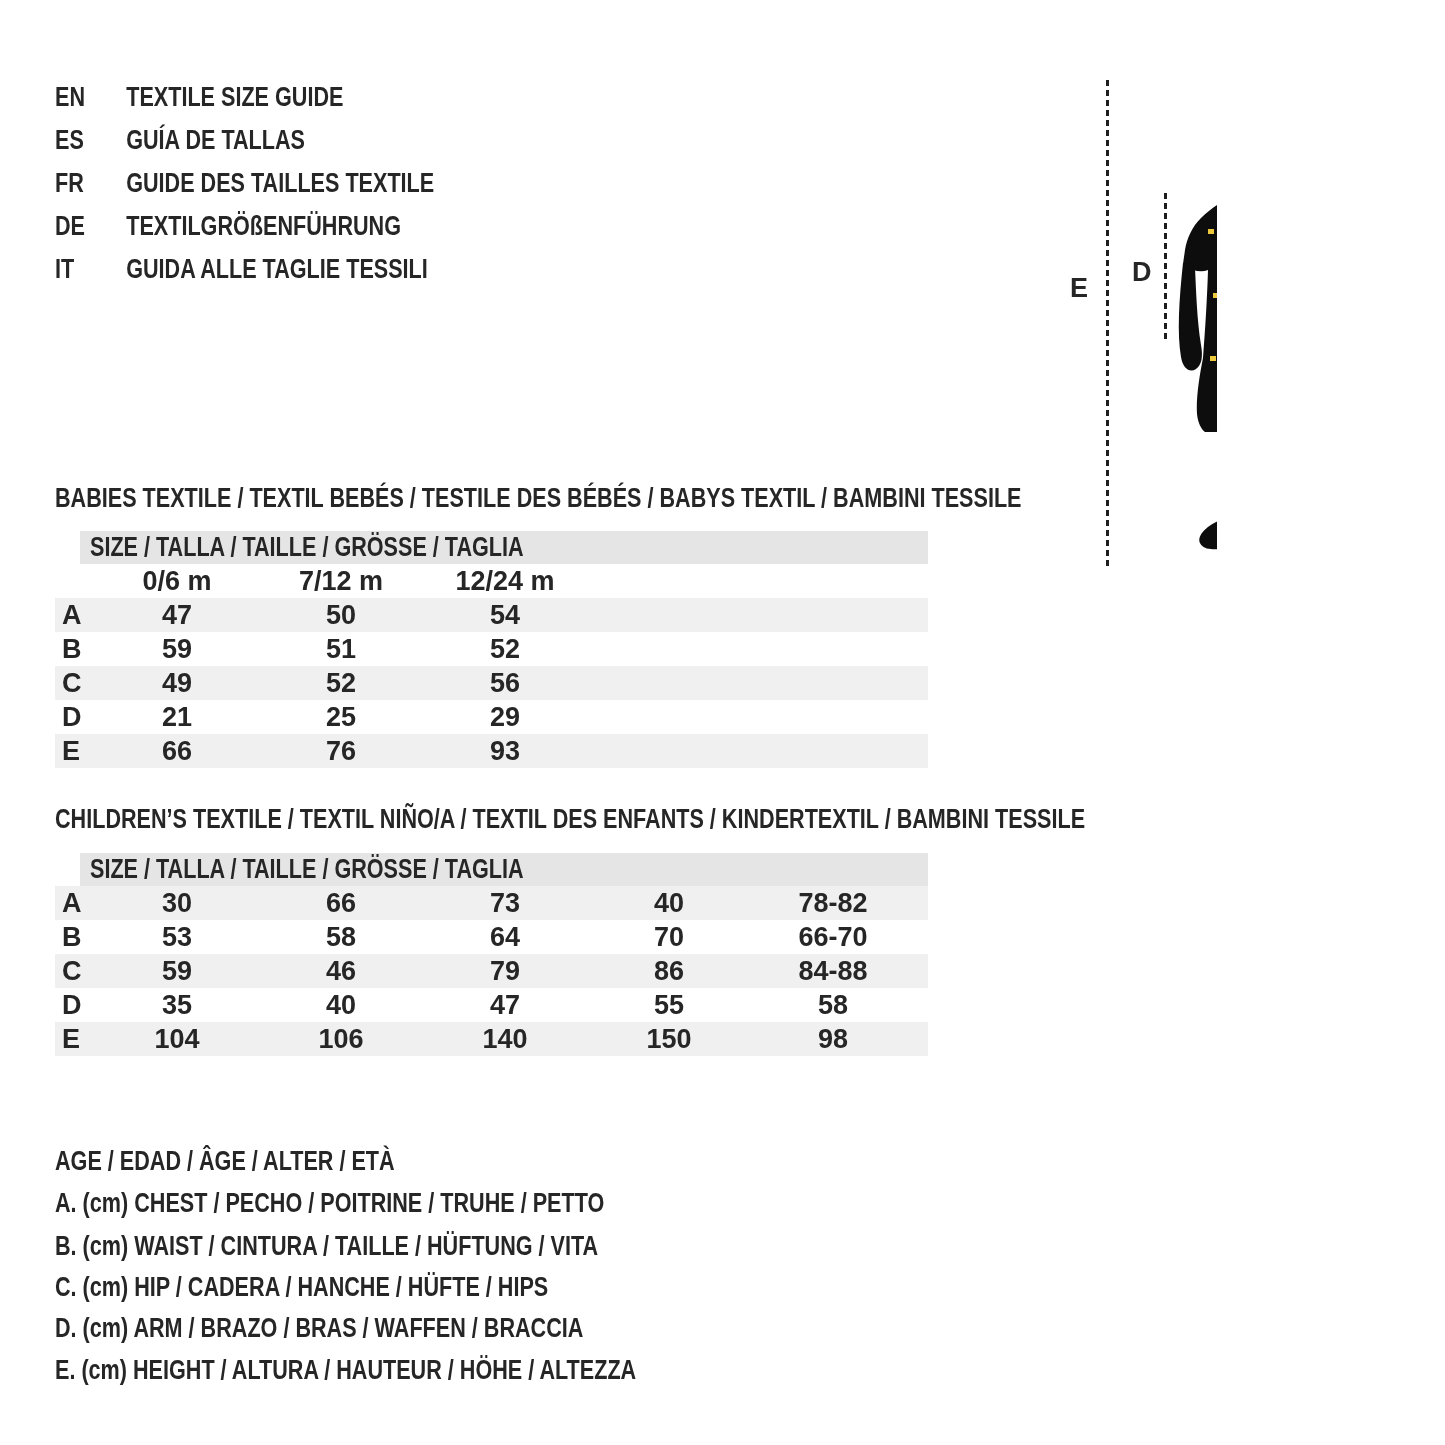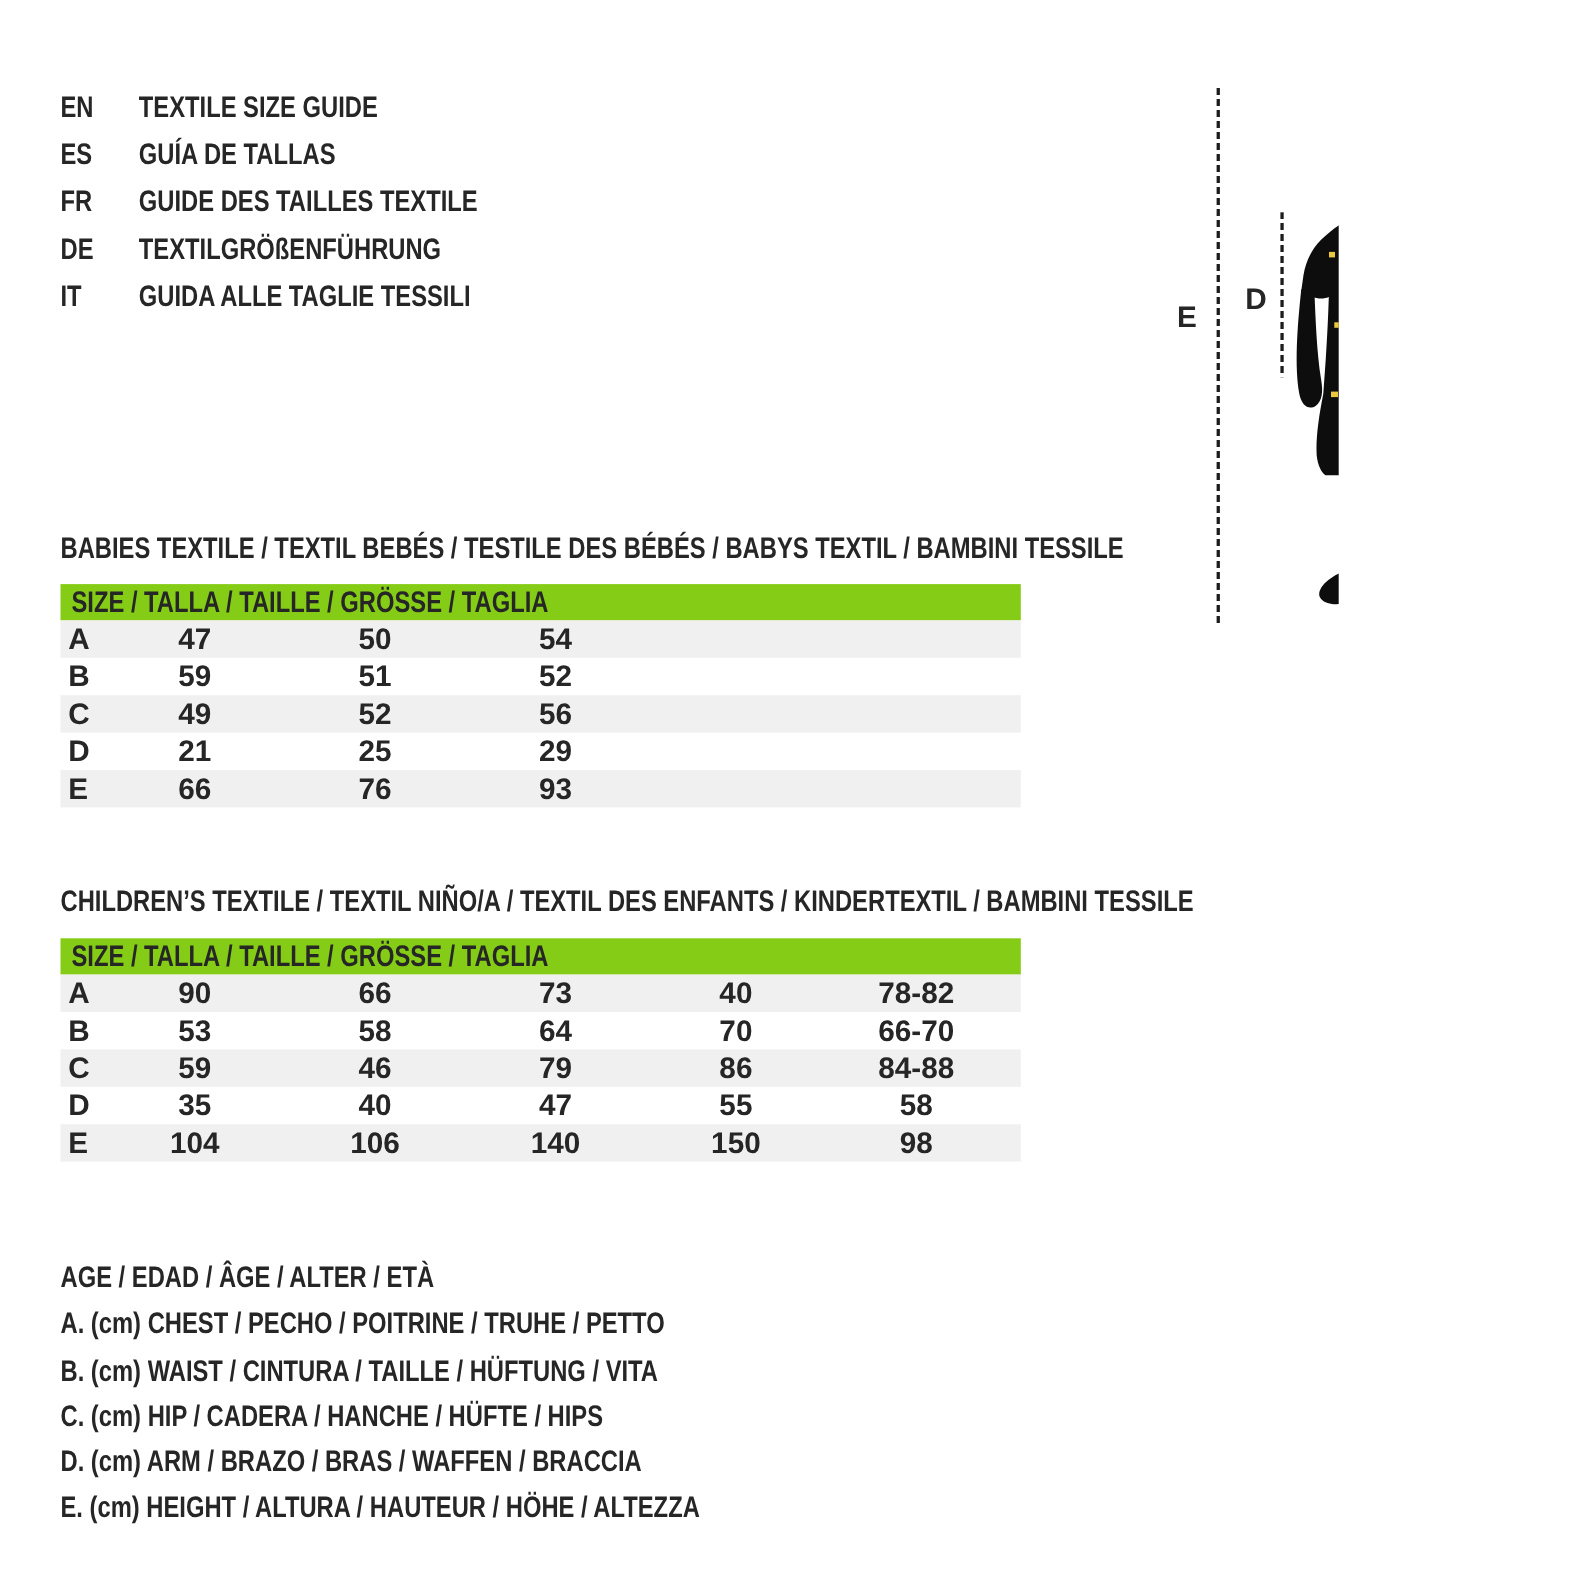--- a/index.html
+++ b/index.html
@@ -14,21 +14,21 @@
   .lang-line{position:absolute;left:55px;height:32px;line-height:32px;font-size:27px;font-weight:700;
     white-space:nowrap;transform:scaleX(0.8);transform-origin:0 50%;}
   .lang-code{display:inline-block;width:89px;}
 
   
   .sec-title{position:absolute;left:55px;height:32px;line-height:32px;font-size:27px;font-weight:700;
     white-space:nowrap;transform:scaleX(0.8);transform-origin:0 50%;}
 
   
   .size-table{position:absolute;left:55px;width:873px;font-size:27px;font-weight:700;}
-  .size-bar{height:33px;line-height:33px;background:#84cc16;padding-left:10px;}
+  .size-bar{height:33px;line-height:33px;background:#e5e5e5;padding-left:10px;margin-left:25px;}
   .trow{display:grid;height:34px;line-height:34px;}
   .babies-table .trow{grid-template-columns:40px 164px 164px 164px 1fr;}
   .children-table .trow{grid-template-columns:40px 164px 164px 164px 164px 164px 1fr;}
   .trow.stripe{background:#f0f0f0;}
   .cell{overflow:visible;white-space:nowrap;}
   .cell.letter{padding-left:7px;}
   .cell.val{text-align:center;}
 
   
   .legend-line{position:absolute;left:55px;height:32px;line-height:32px;font-size:27px;font-weight:700;
@@ -103,20 +103,27 @@
   <div class="meas-label" style="left:1374px;top:216px">A</div>
   <div class="meas-label" style="left:1374px;top:280px">B</div>
   <div class="meas-label" style="left:1374px;top:343px">C</div>
   <div class="meas-label" style="left:1132px;top:256px">D</div>
   <div class="meas-label" style="left:1070px;top:272px">E</div>
 
   <div class="sec-title" style="top:482px">BABIES TEXTILE / TEXTIL BEBÉS / TESTILE DES BÉBÉS / BABYS TEXTIL / BAMBINI TESSILE</div>
 
   <div class="size-table babies-table" style="top:531px">
     <div class="size-bar"><span class="sx">SIZE / TALLA / TAILLE / GRÖSSE / TAGLIA</span></div>
+    <div class="trow">
+      <span class="cell letter"></span>
+      <span class="cell val">0/6 m</span>
+      <span class="cell val">7/12 m</span>
+      <span class="cell val">12/24 m</span>
+      <span class="cell"></span>
+    </div>
     <div class="trow stripe">
       <span class="cell letter">A</span>
       <span class="cell val">47</span>
       <span class="cell val">50</span>
       <span class="cell val">54</span>
       <span class="cell"></span>
     </div>
     <div class="trow">
       <span class="cell letter">B</span>
       <span class="cell val">59</span>
@@ -146,21 +153,21 @@
       <span class="cell"></span>
     </div>
   </div>
 
   <div class="sec-title" style="top:803px">CHILDREN’S TEXTILE / TEXTIL NIÑO/A / TEXTIL DES ENFANTS / KINDERTEXTIL / BAMBINI TESSILE</div>
 
   <div class="size-table children-table" style="top:853px">
     <div class="size-bar"><span class="sx">SIZE / TALLA / TAILLE / GRÖSSE / TAGLIA</span></div>
     <div class="trow stripe">
       <span class="cell letter">A</span>
-      <span class="cell val">90</span>
+      <span class="cell val">30</span>
       <span class="cell val">66</span>
       <span class="cell val">73</span>
       <span class="cell val">40</span>
       <span class="cell val">78-82</span>
       <span class="cell"></span>
     </div>
     <div class="trow">
       <span class="cell letter">B</span>
       <span class="cell val">53</span>
       <span class="cell val">58</span>

